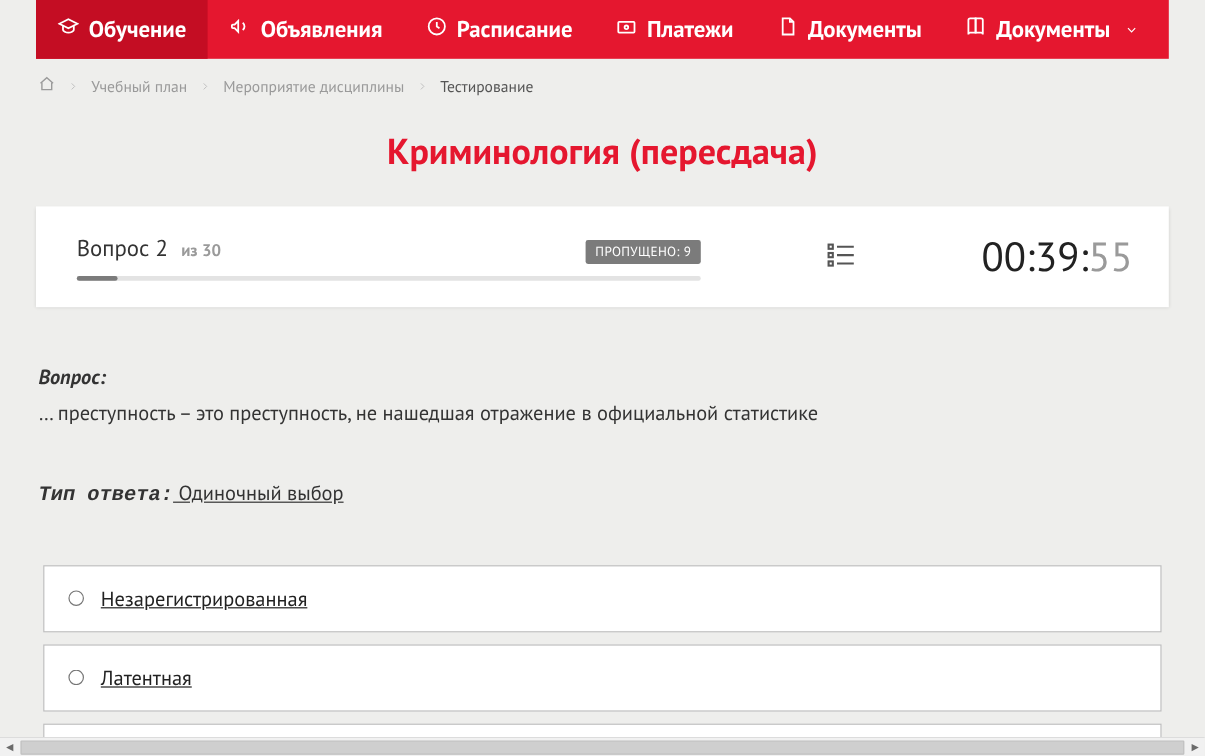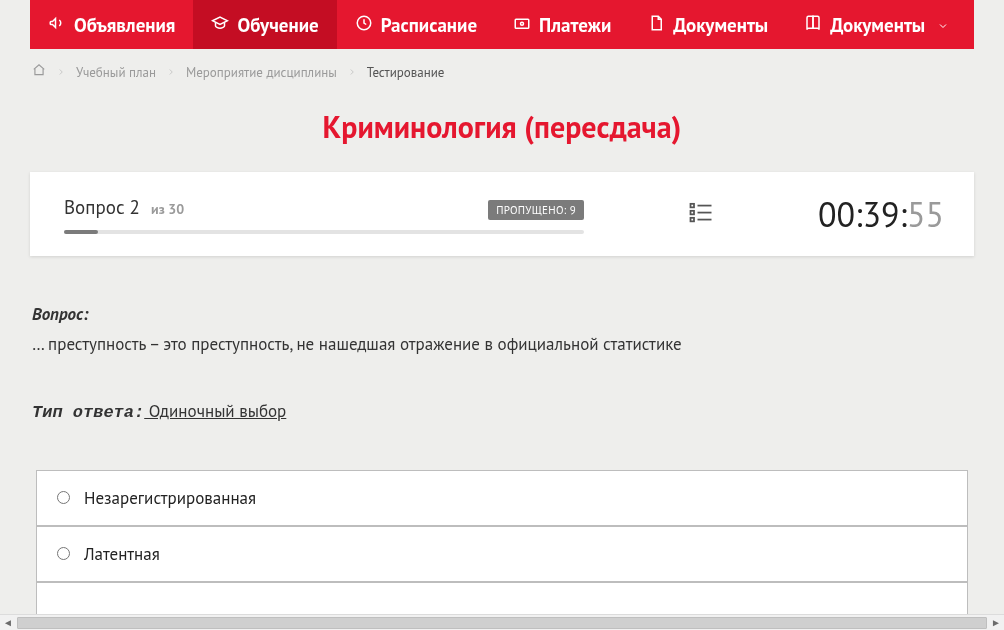--- a/index.html
+++ b/index.html
@@ -174,22 +174,24 @@
 
   
   .options { padding: 0 6px; }
   .option {
     border: 1px solid #bdbdbd;
     background: #fff;
     display: flex;
     align-items: center;
     gap: 14px;
     padding: 16px 20px;
+    margin-bottom: 10px;
     font-size: 17px;
     cursor: pointer;
+    text-decoration: underline;
   }
   .option input[type=radio] {
     width: 13px; height: 13px;
     accent-color: #555;
     cursor: pointer;
   }
 
   
   .hscroll {
     position: absolute;
@@ -224,37 +226,37 @@
     height: 16px; background: #f1f1f1;
   }
 </style>
 </head>
 <body>
 
 <div class="viewport">
   <div class="content-wrap">
 
     <div class="topnav">
+      <div class="topnav-item active">
+        <span>
+          <svg width="18" height="18" viewBox="0 0 24 24" fill="none" stroke="#fff" stroke-width="2">
+              <path d="M2 9l10-5 10 5-10 5L2 9z"></path>
+              <path d="M6 11v5c0 1 3 3 6 3s6-2 6-3v-5"></path>
+            </svg>
+        </span>
+        <span>Обучение</span>
+      </div>
       <div class="topnav-item">
         <span>
           <svg width="18" height="18" viewBox="0 0 24 24" fill="none" stroke="#fff" stroke-width="2">
               <path d="M3 11v2a1 1 0 0 0 1 1h2l4 4V6L6 10H4a1 1 0 0 0-1 1z"></path>
               <path d="M15 8a5 5 0 0 1 0 8"></path>
             </svg>
         </span>
         <span>Объявления</span>
-      </div>
-      <div class="topnav-item active">
-        <span>
-          <svg width="18" height="18" viewBox="0 0 24 24" fill="none" stroke="#fff" stroke-width="2">
-              <path d="M2 9l10-5 10 5-10 5L2 9z"></path>
-              <path d="M6 11v5c0 1 3 3 6 3s6-2 6-3v-5"></path>
-            </svg>
-        </span>
-        <span>Обучение</span>
       </div>
       <div class="topnav-item">
         <span>
           <svg width="18" height="18" viewBox="0 0 24 24" fill="none" stroke="#fff" stroke-width="2">
               <circle cx="12" cy="12" r="9"></circle>
               <path d="M12 7v5l3 2"></path>
             </svg>
         </span>
         <span>Расписание</span>
       </div>

